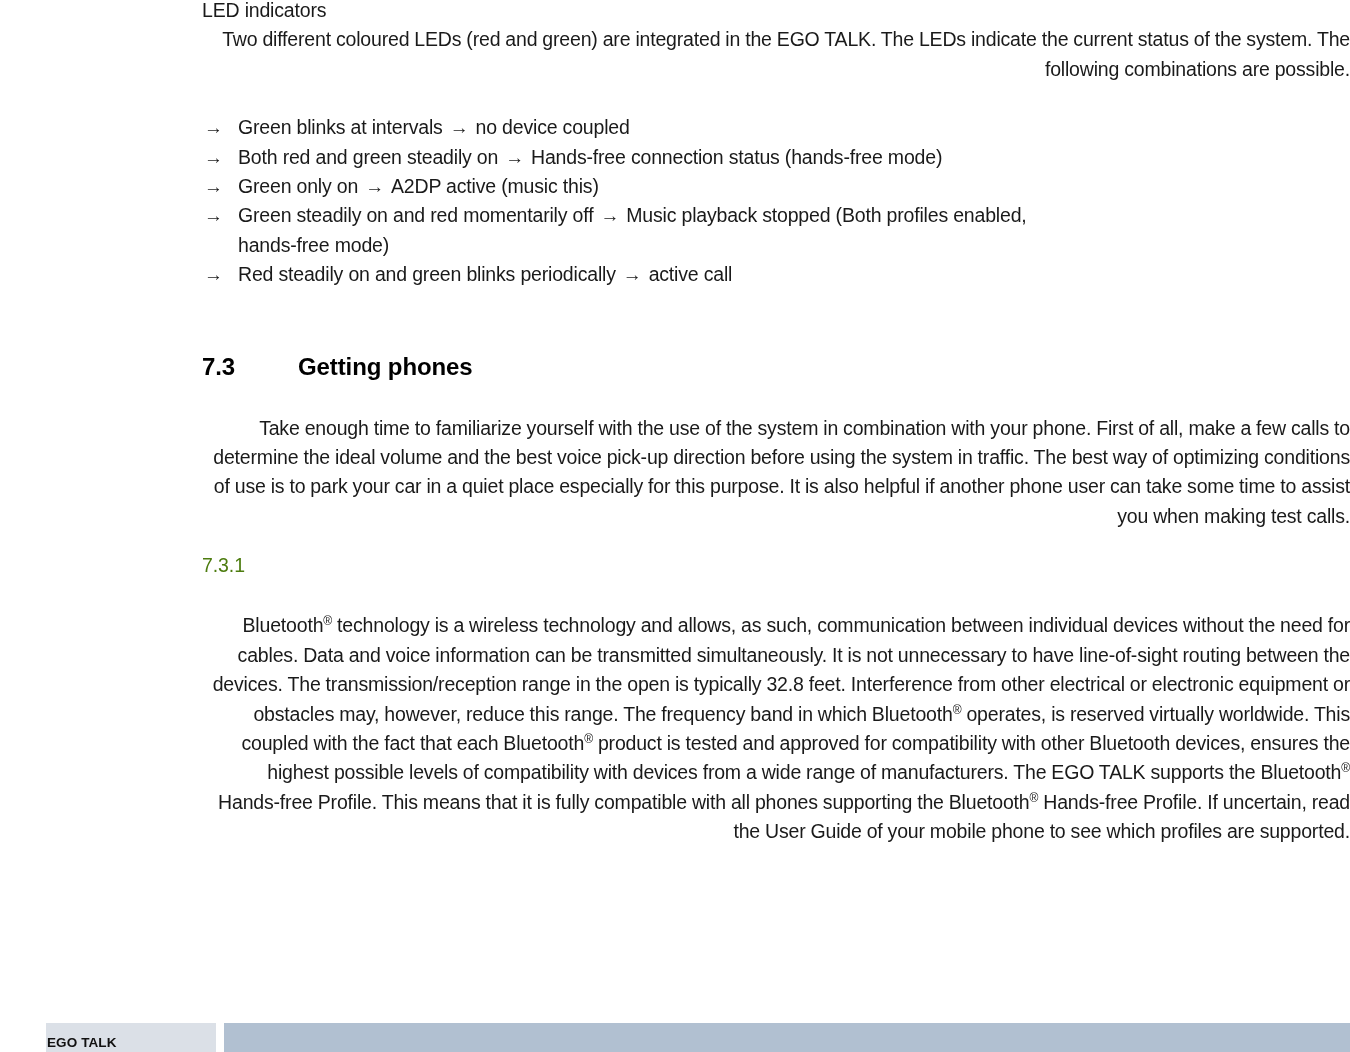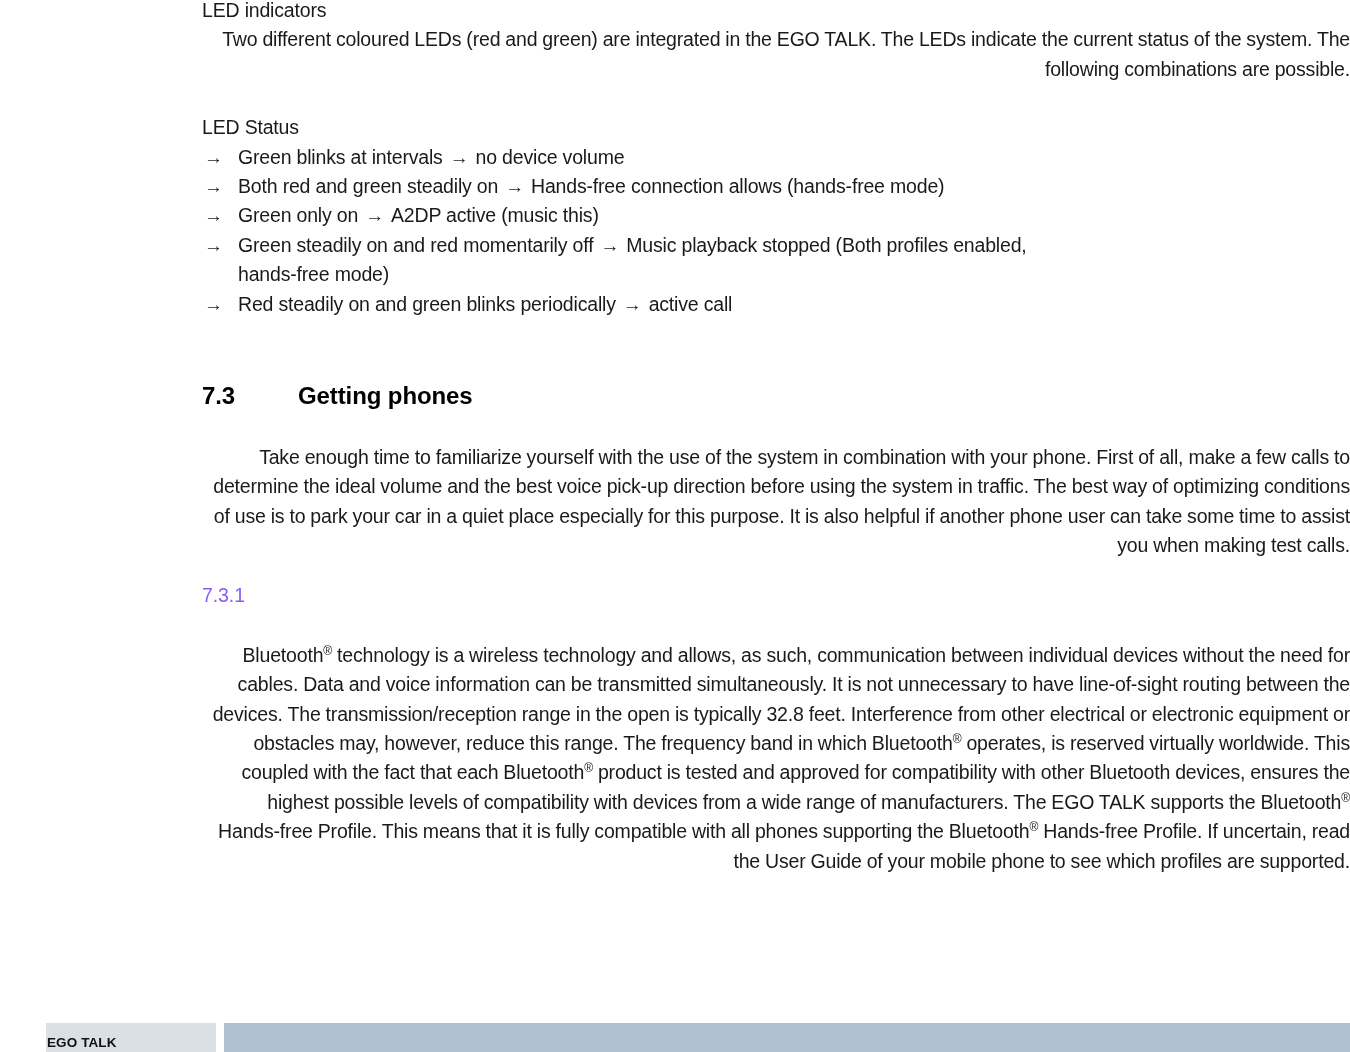--- a/index.html
+++ b/index.html
@@ -100,21 +100,21 @@
   }
   .h-section .num {
     width: 64px;
     flex: 0 0 64px;
   }
 
   .h-sub {
     font-size: 19.5px;
     font-weight: normal;
     letter-spacing: -0.1px;
-    color: #8b5cf6;
+    color: #4d7c0f;
     margin: 0;
     line-height: 28px;
     display: flex;
   }
   .h-sub .num {
     width: 64px;
     flex: 0 0 64px;
   }
 
   sup.reg {
@@ -166,30 +166,29 @@
 <div class="page">
 
   <div class="content">
 
     <div class="lead-line">LED indicators</div>
 
     <p class="para">Two different coloured LEDs (red and green) are integrated in the EGO TALK. The LEDs indicate the current status of the system. The following combinations are possible.</p>
 
     <div class="spacer-sm"></div>
 
-    <div class="lead-line">LED Status</div>
 
     <ul class="led-list">
 
       <li>
-        <span class="bullet-arrow">→</span><span>Green blinks at intervals</span><span class="inline-arrow">→</span><span>no device volume</span>
-      </li>
-
-      <li>
-        <span class="bullet-arrow">→</span><span>Both red and green steadily on</span><span class="inline-arrow">→</span><span>Hands-free connection allows (hands-free mode)</span>
+        <span class="bullet-arrow">→</span><span>Green blinks at intervals</span><span class="inline-arrow">→</span><span>no device coupled</span>
+      </li>
+
+      <li>
+        <span class="bullet-arrow">→</span><span>Both red and green steadily on</span><span class="inline-arrow">→</span><span>Hands-free connection status (hands-free mode)</span>
       </li>
 
       <li>
         <span class="bullet-arrow">→</span><span>Green only on</span><span class="inline-arrow">→</span><span>A2DP active (music this)</span>
       </li>
 
       <li>
         <span class="bullet-arrow">→</span><span>Green steadily on and red momentarily off</span><span class="inline-arrow">→</span><span>Music playback stopped (Both profiles enabled,</span>
         <span class="wrap-line">hands-free mode)</span>
       </li>

